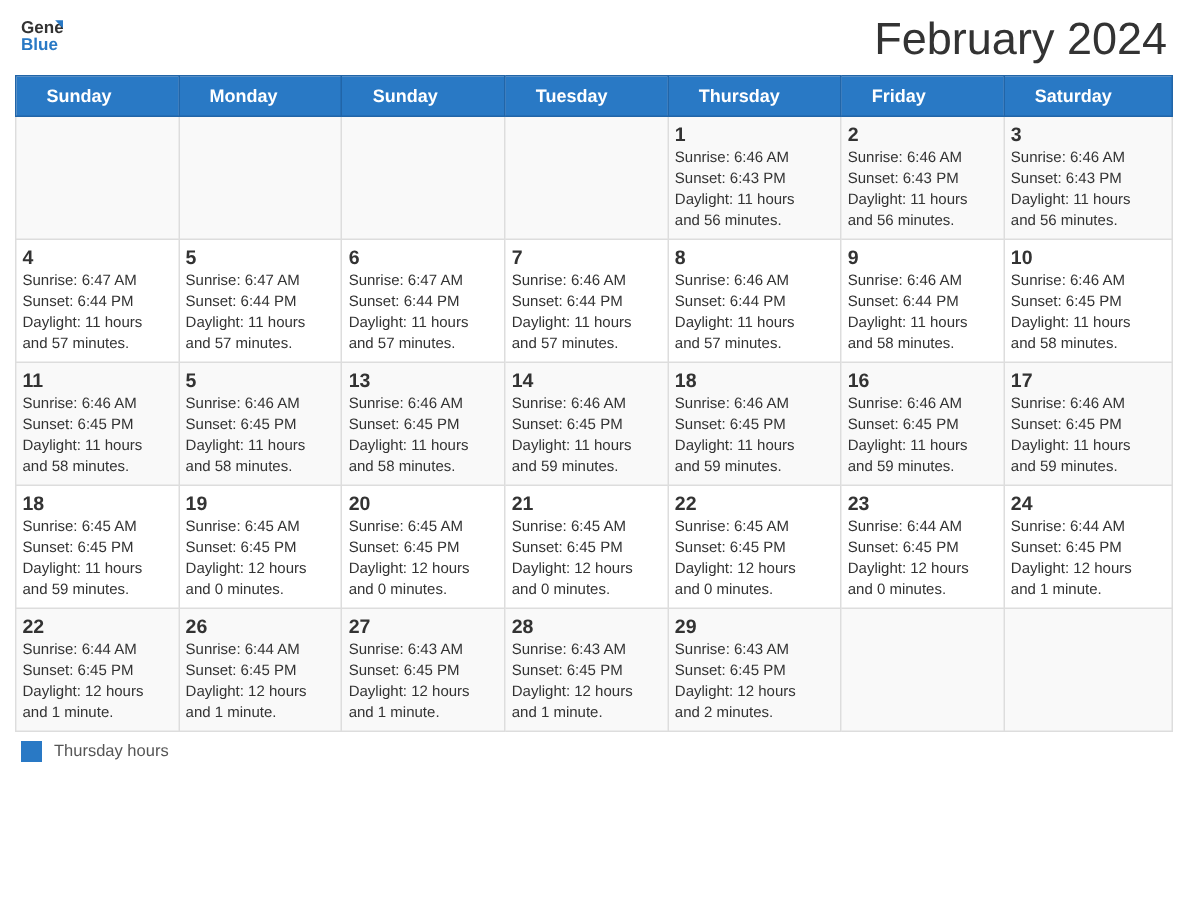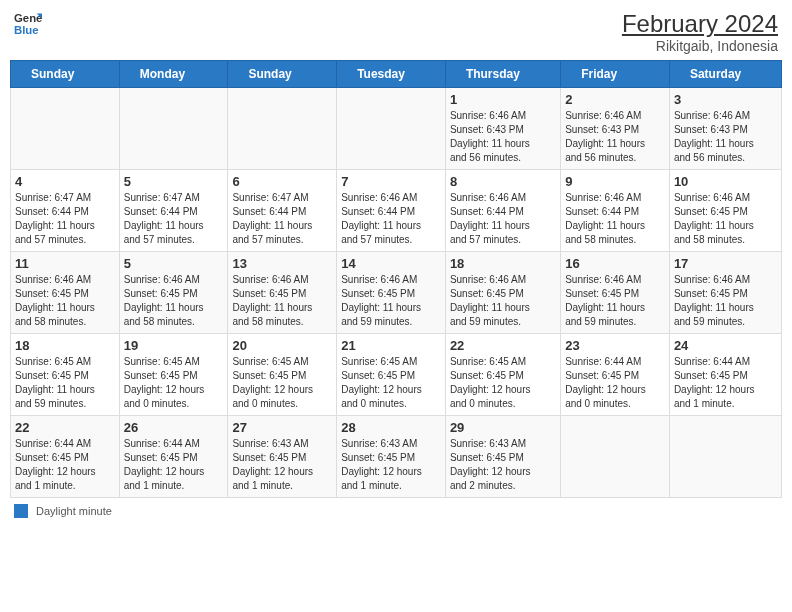--- a/index.html
+++ b/index.html
@@ -23,24 +23,23 @@
       gap: 2px;
     }
     .logo-icon {
       width: 28px;
       height: 28px;
     }
     .title-section {
       text-align: right;
     }
     .main-title {
-      font-size: 24px;
+      font-size: 30px;
       font-weight: normal;
       color: #333;
-      text-decoration: underline;
     }
     .sub-title {
       font-size: 14px;
       color: #555;
     }
     table {
       width: 100%;
       border-collapse: collapse;
       font-size: 11px;
     }
@@ -104,21 +103,20 @@
 <div class="header">
   <div class="logo">
     <svg class="logo-icon" viewBox="0 0 32 32">
       <text x="0" y="14" font-size="13" font-weight="bold" fill="#333">General</text>
       <text x="0" y="27" font-size="13" font-weight="bold" fill="#2979c5">Blue</text>
       <polygon points="26,4 32,4 32,10" fill="#2979c5"></polygon>
     </svg>
   </div>
   <div class="title-section">
     <div class="main-title">February 2024</div>
-    <div class="sub-title">Rikitgaib, Indonesia</div>
   </div>
 </div>
 
 <table>
   <thead>
     <tr>
     <th>Sunday</th>
         <th>Monday</th>
         <th>Sunday</th>
         <th>Tuesday</th>
@@ -345,14 +343,14 @@
 and 2 minutes.</div>
         </td>
         <td></td>
         <td></td>
       </tr>
     </tbody>
 </table>
 
 <div class="footer">
   <div class="legend-box"></div>
-  <span>Daylight minute</span>
+  <span>Thursday hours</span>
 </div>
 
 </body></html>

